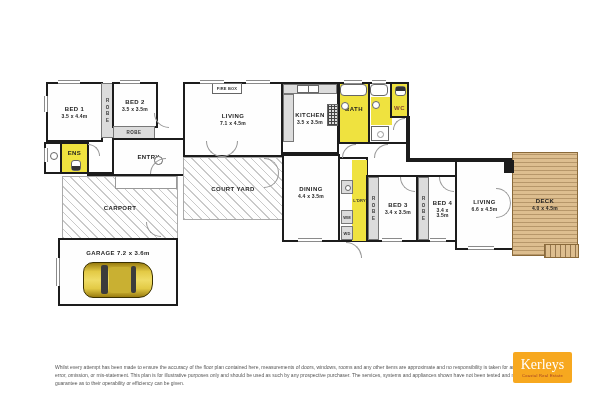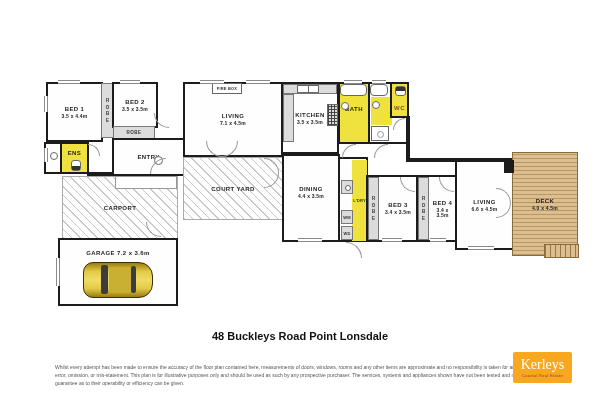--- a/index.html
+++ b/index.html
@@ -238,20 +238,19 @@
   <div class="arc tl" style="left:342px;top:144px;width:14px;height:14px"></div>
   <div class="arc tl" style="left:374px;top:144px;width:14px;height:14px"></div>
   <div class="arc tl" style="left:393px;top:118px;width:12px;height:12px"></div>
   <div class="arc bl" style="left:400px;top:177px;width:15px;height:15px"></div>
   <div class="arc bl" style="left:439px;top:177px;width:15px;height:15px"></div>
   <div class="arc tr" style="left:496px;top:188px;width:15px;height:15px"></div>
   <div class="arc br" style="left:496px;top:203px;width:15px;height:15px"></div>
   <div class="arc tr" style="left:346px;top:242px;width:16px;height:16px"></div>
   <div class="arc bl" style="left:146px;top:222px;width:15px;height:15px"></div>
 
-  <div class="title">48 Buckleys Road Point Lonsdale</div>
   <div class="disclaimer">Whilst every attempt has been made to ensure the accuracy of the floor plan contained here, measurements of doors, windows, rooms and any other items are approximate and no responsibility is taken for any error, omission, or mis-statement. This plan is for illustrative purposes only and should be used as such by any prospective purchaser. The services, systems and appliances shown have not been tested and no guarantee as to their operability or efficiency can be given.</div>
   <div class="logo">
     <span class="name">Kerleys</span>
     <span class="tag">Coastal Real Estate</span>
   </div>
 
 </div>
 
 </body></html>

